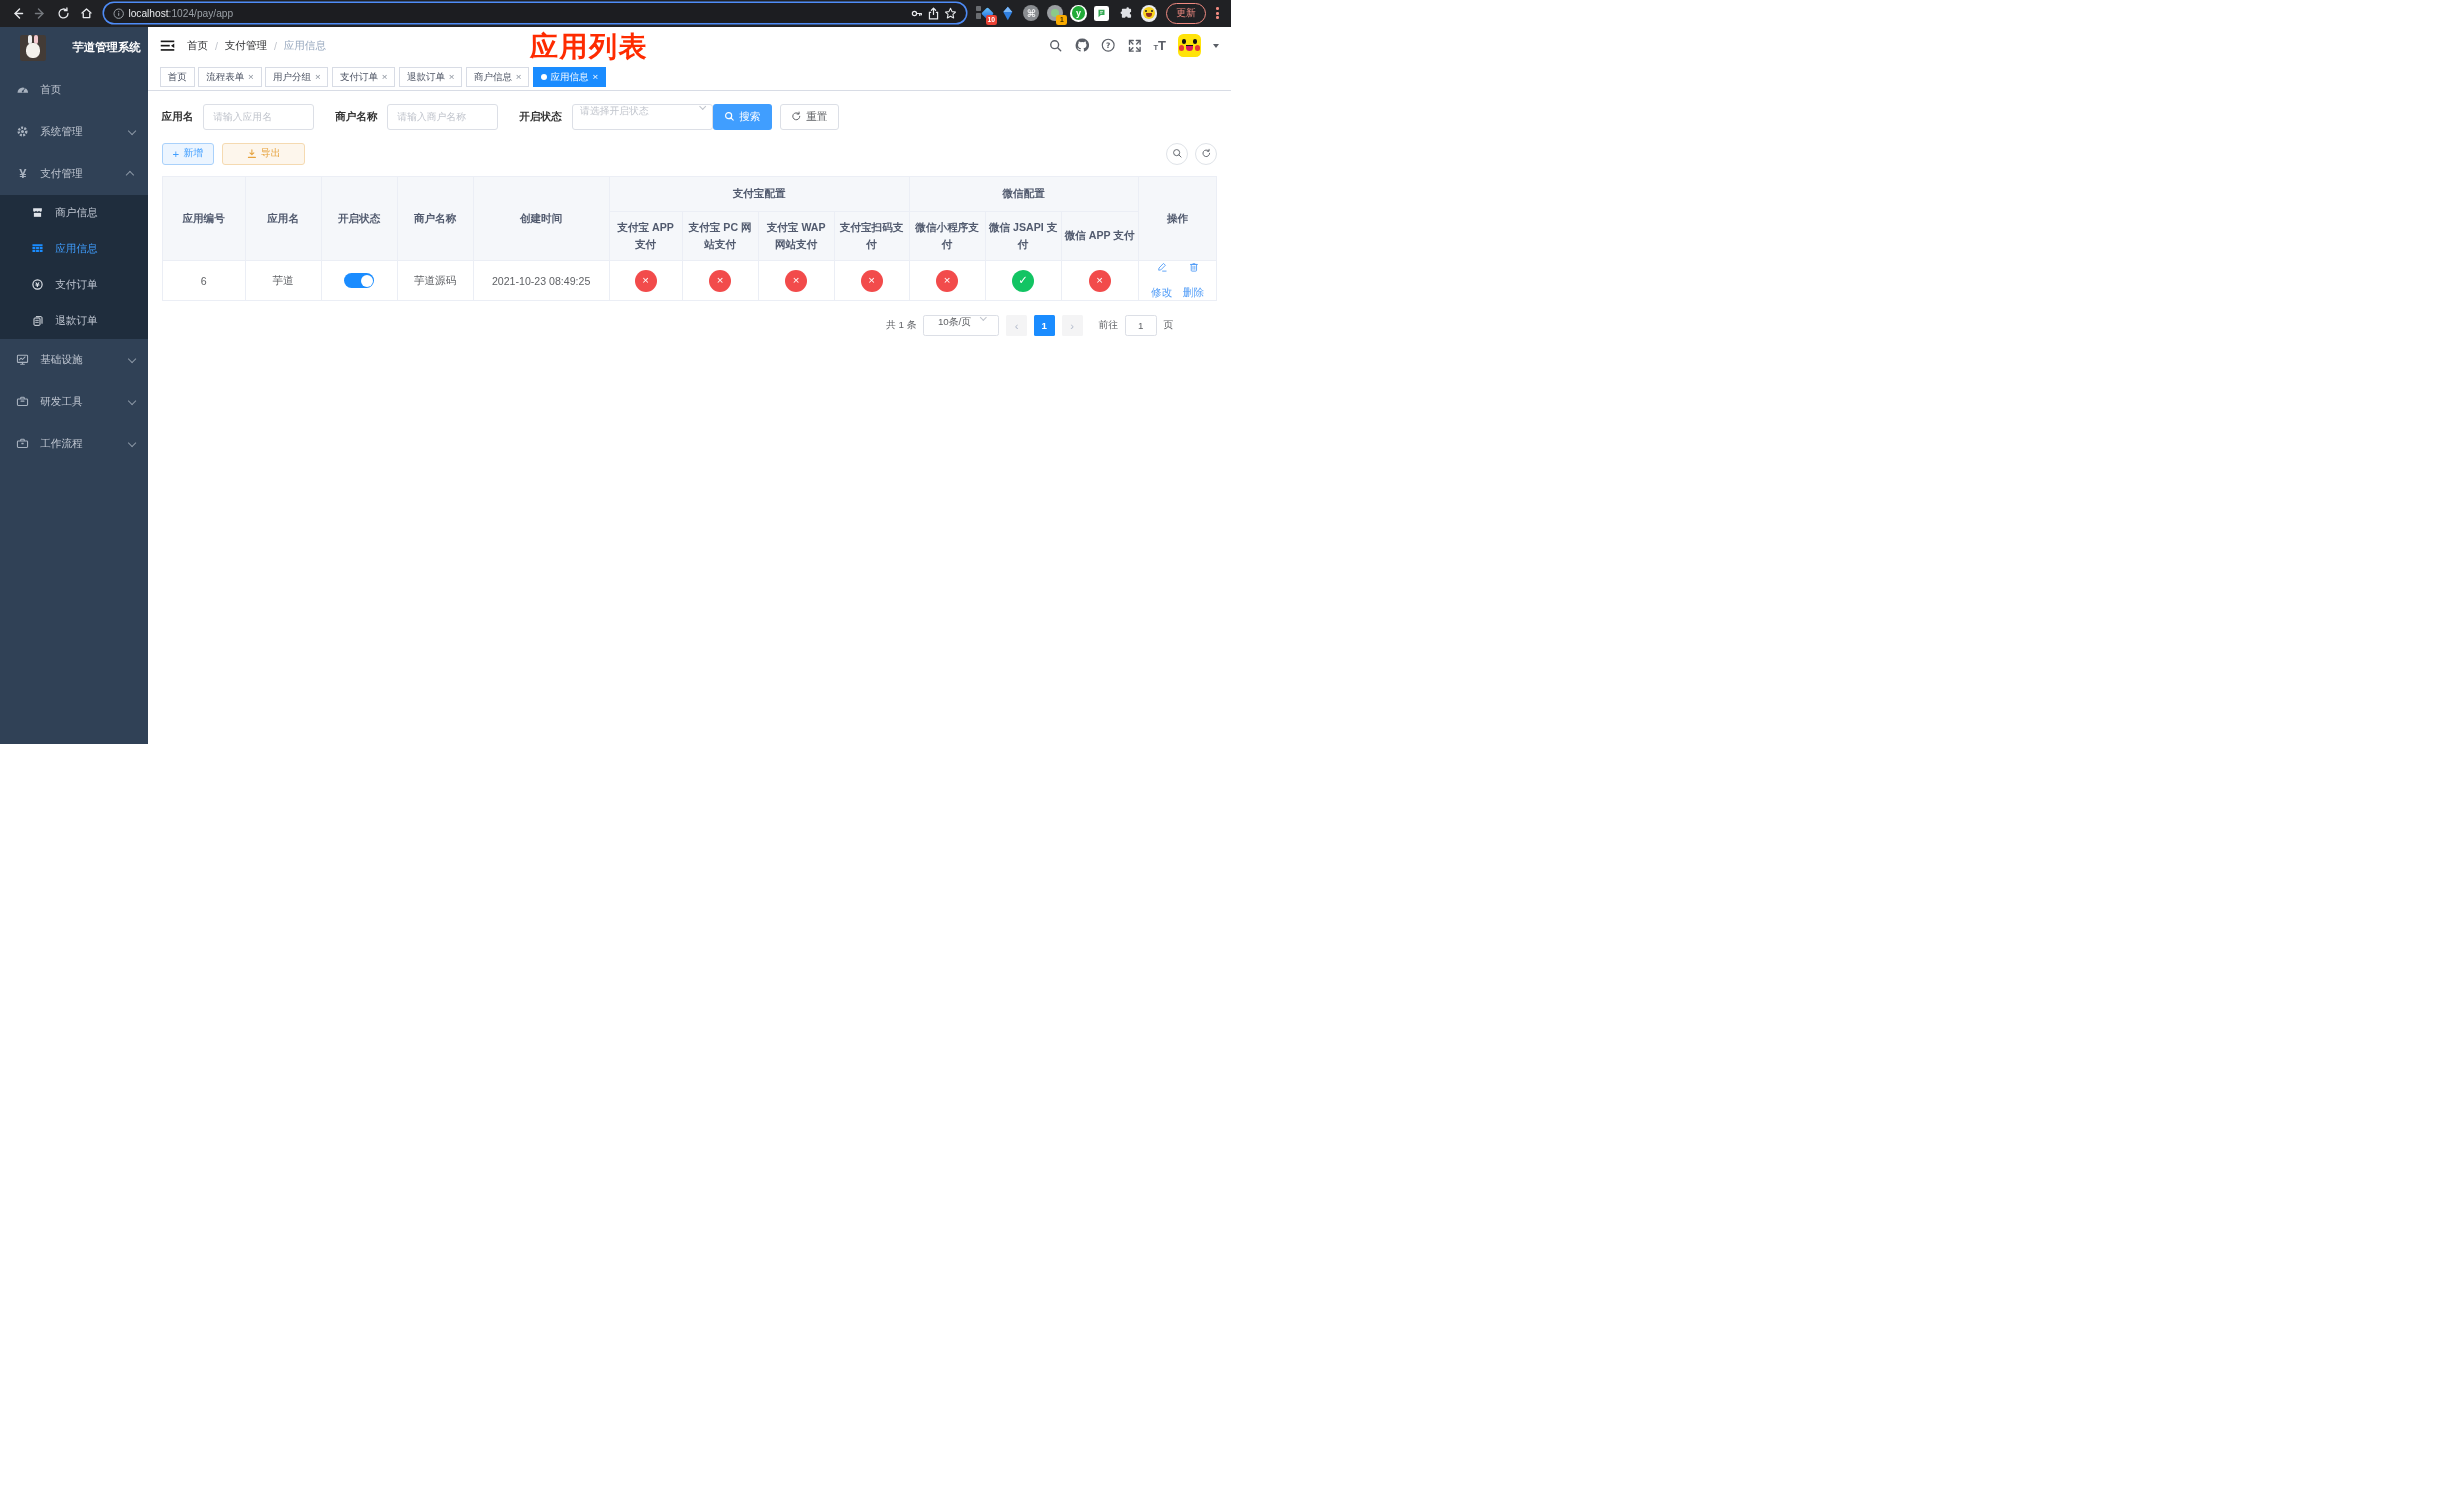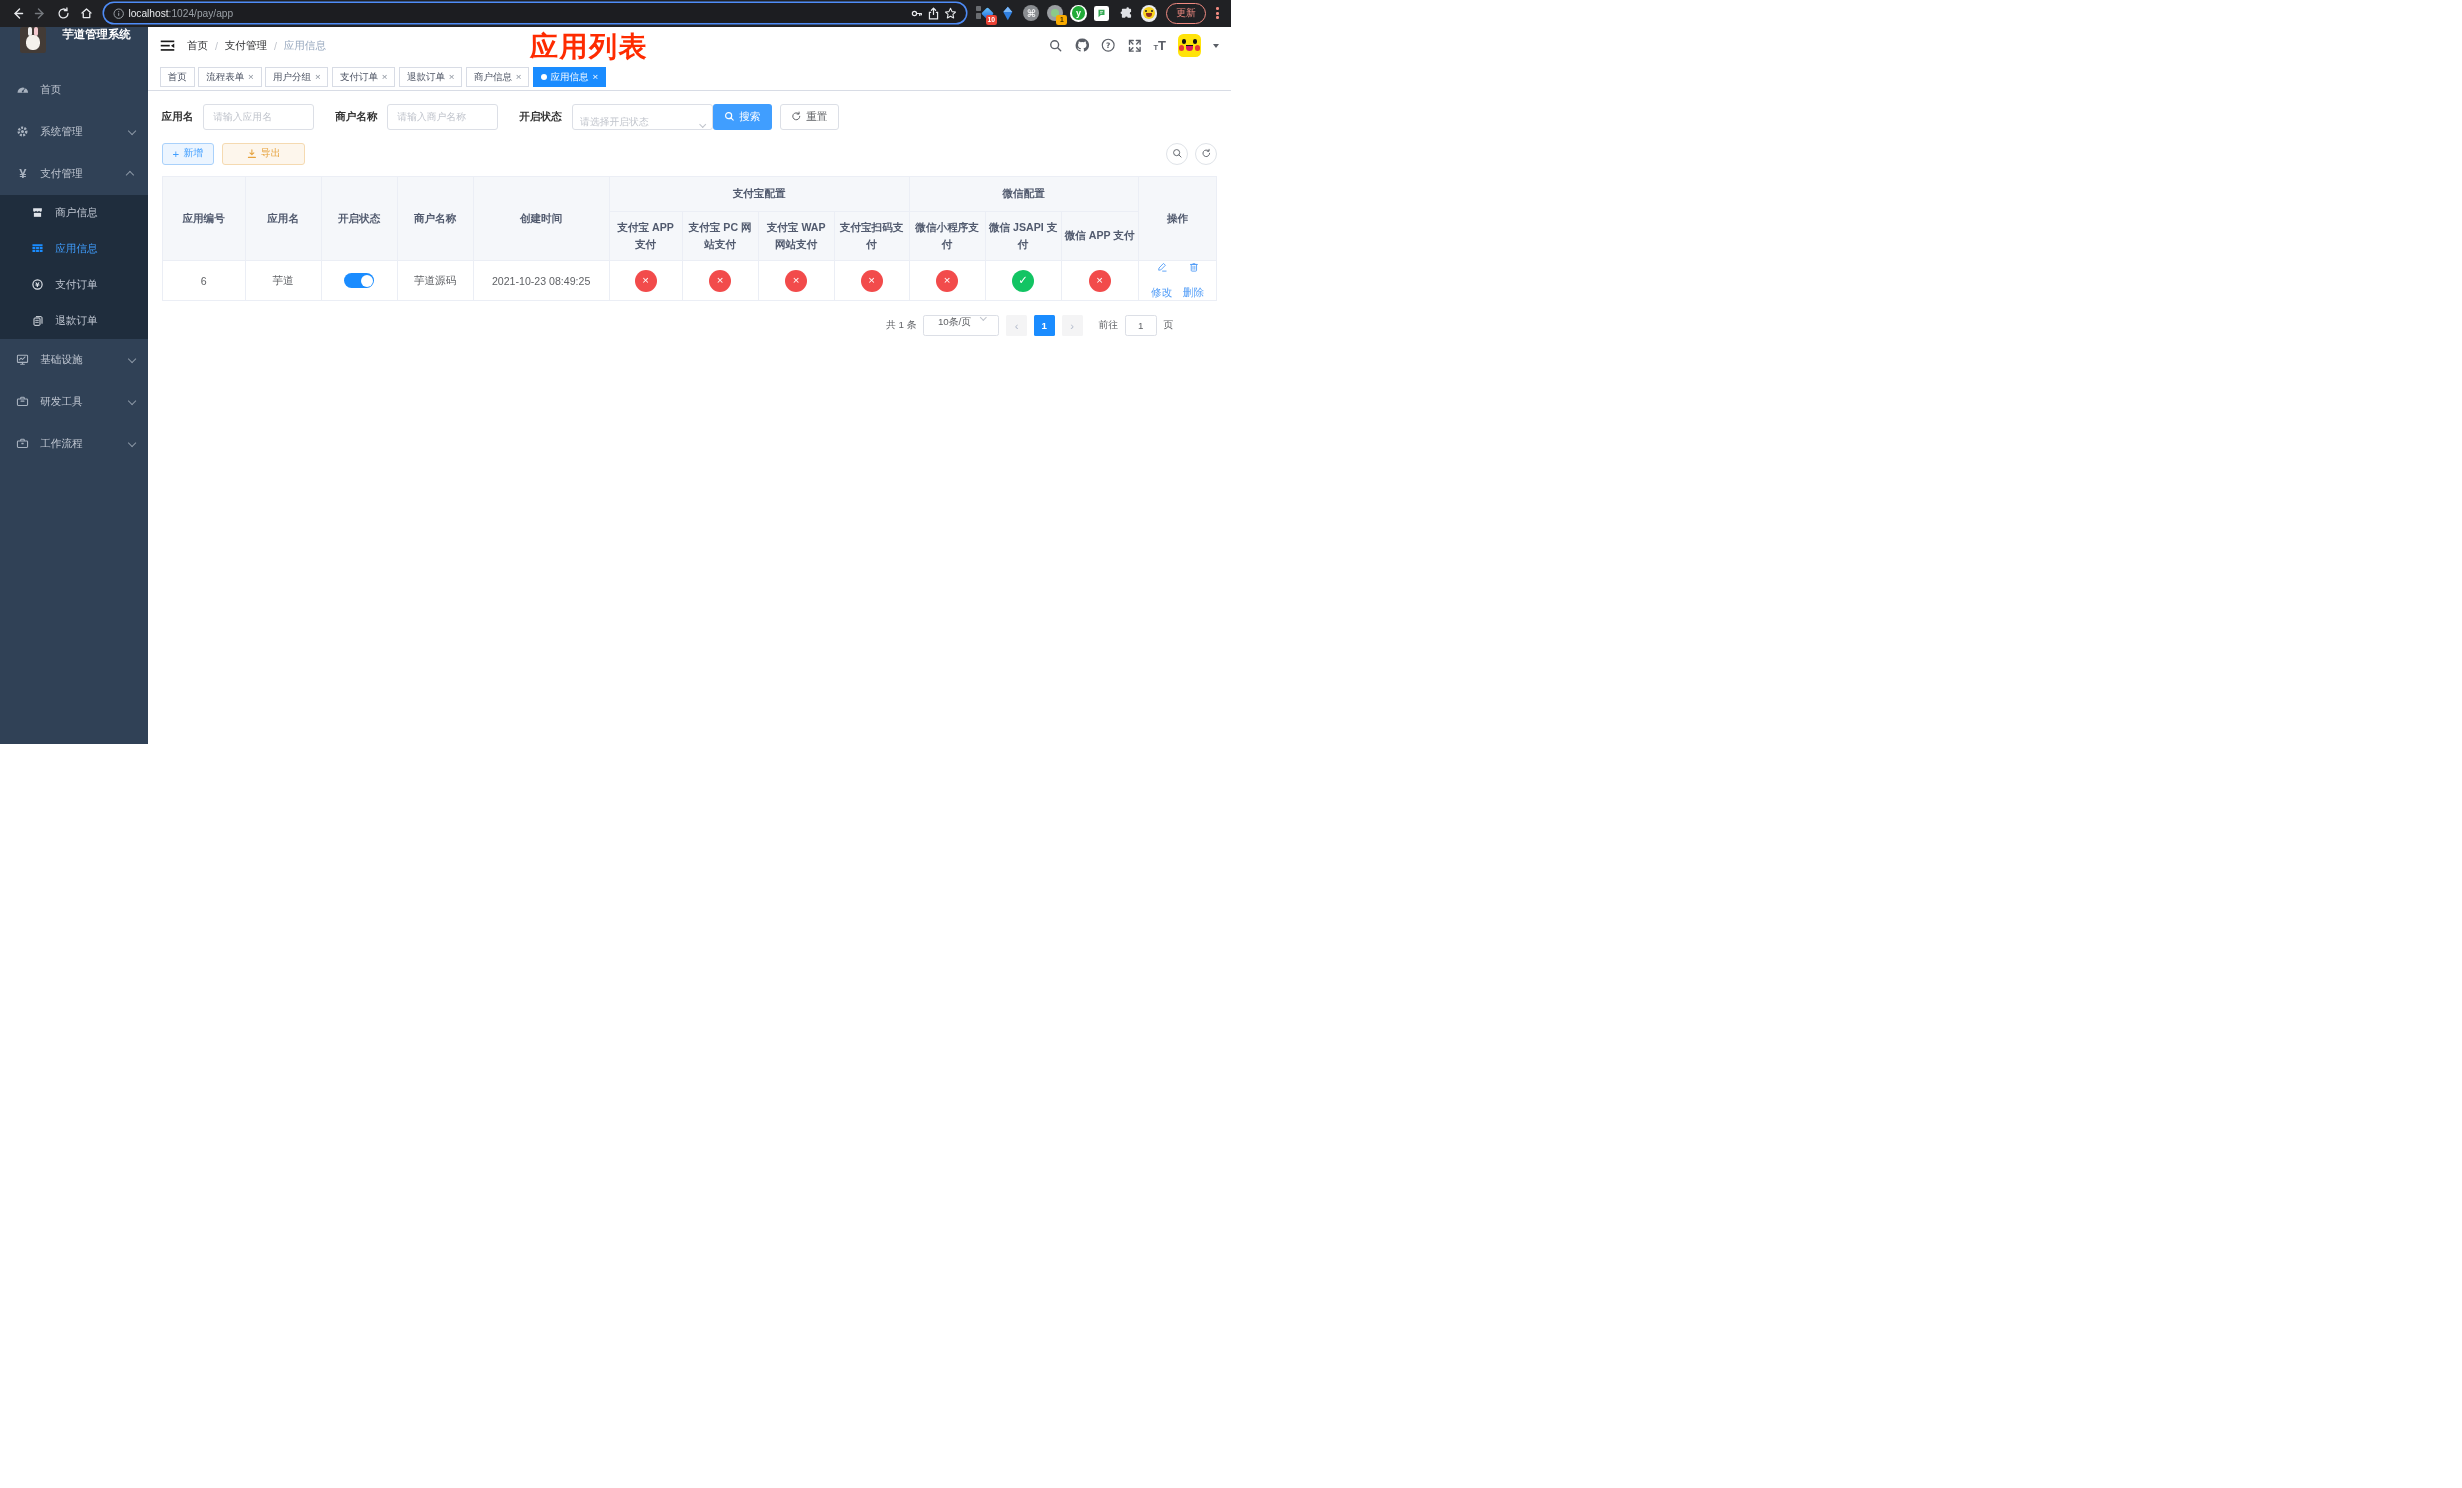--- a/index.html
+++ b/index.html
@@ -24,21 +24,21 @@
   .circle-ext { width:16px; height:16px; border-radius:50%; display:flex; align-items:center; justify-content:center; font-size:9.8px; color:#fff; }
   .update-chip { border:0.8px solid #f28b82; color:#f28b82; font-size:9.8px; border-radius:10.6px; padding:3px 9px; margin:0 4.5px; white-space:nowrap; cursor:pointer; }
   .kebab { display:flex; flex-direction:column; gap:1.9px; padding:3px 6px; cursor:pointer; }
   .kebab i { width:2.7px; height:2.7px; border-radius:50%; background:#f28b82; }
 
   
   .app { display:flex; height:718px; }
 
   
   .sidebar { width:148px; background:#304156; color:#c0c7d2; flex:0 0 auto; display:flex; flex-direction:column; }
-  .logo-row { height:42px; display:flex; padding-left:20.4px; gap:16px;font-family:Liberation Serif, serif; }
+  .logo-row { height:42px; display:flex; align-items:center; padding-left:20.4px; gap:26px;font-family:Liberation Serif, serif; }
   .logo-img { width:26px; height:26px; border-radius:2.3px; background:#433b36; position:relative; overflow:hidden; flex:0 0 auto; }
   .logo-img .bunny-body { position:absolute; left:6px; top:8.3px; width:13.6px; height:15px; background:#f4f1ec; border-radius:45%; }
   .logo-img .bunny-ear { position:absolute; width:3.8px; height:9px; background:#f4f1ec; border-radius:2.3px; top:0.8px; }
   .logo-title { color:#fff; font-size:11.4px; font-weight:bold; white-space:nowrap; }
   .menu-item { height:42px; display:flex; align-items:center; padding:0 13.6px 0 16px; font-size:10.6px; cursor:pointer; }
   .menu-item .mi-icon { width:13.6px; margin-right:10.6px; display:flex; justify-content:center; color:#a8b2bf; }
   .chev { margin-left:auto; width:6px; height:6px; border-right:1.2px solid #8a97a5; border-bottom:1.2px solid #8a97a5; }
   .chev.down { transform:rotate(45deg) translateY(-1.5px); }
   .chev.up   { transform:rotate(-135deg) translateY(-1.5px); }
   .submenu { background:#1f2d3d; }
@@ -75,21 +75,21 @@
   .tag.active .x { color:#fff; }
   .tag .dot { width:6px; height:6px; border-radius:50%; background:#fff; }
 
   
   .content { flex:1; padding:13px 13.6px; background:#fff; min-width:0; }
   .filter-row { display:flex; align-items:center; margin-bottom:13px; }
   .f-label { font-weight:bold; color:#333; margin-right:9.8px; white-space:nowrap; }
   .f-input { height:26px; border:0.8px solid #dcdfe6; border-radius:3px; padding:0 9px; font-size:9.8px; color:#606266; width:111px; outline:none; font-family:inherit; }
   .f-input::placeholder { color:#c0c4cc; }
   .gap28 { width:21px; }
-  .f-select { width:141px; height:26px; border:0.8px solid #dcdfe6; border-radius:3px; display:flex; align-items:flex-end; padding:0 7.6px; color:#c0c4cc; font-size:9.8px; cursor:pointer; }
+  .f-select { width:141px; height:26px; border:0.8px solid #dcdfe6; border-radius:3px; display:flex; align-items:flex-start; padding:0 7.6px; color:#c0c4cc; font-size:9.8px; cursor:pointer; }
   .f-select .chev-s { margin-left:auto; width:5.3px; height:5.3px; border-right:1.1px solid #c0c4cc; border-bottom:1.1px solid #c0c4cc; transform:rotate(45deg) translateY(-1.5px); }
   .btn { display:inline-flex; align-items:center; justify-content:center; gap:4.5px; border-radius:3px; cursor:pointer; font-size:10.6px; border:0.8px solid transparent; white-space:nowrap; font-family:inherit; }
   .btn-primary { background:#409eff; color:#fff; height:26px; padding:0 10.6px; }
   .btn-plain { background:#fff; border-color:#dcdfe6; color:#606266; height:26px; padding:0 10.6px; margin-left:7.6px; }
   .toolbar-row { display:flex; align-items:center; margin-bottom:11.4px; }
   .btn-add { background:#ecf5ff; border-color:#a9d1fb; color:#409eff; height:22px; padding:0 9.8px; font-size:9.8px; }
   .btn-export { background:#fdf6ec; border-color:#f5dab1; color:#e6a23c; height:22px; padding:0 24px; font-size:9.8px; margin-left:7.6px; }
   .tool-right { margin-left:auto; display:flex; gap:7.6px; }
   .circle-btn { width:22px; height:22px; border-radius:50%; border:0.8px solid #dfe3e8; background:#fff; display:flex; align-items:center; justify-content:center; cursor:pointer; color:#5a5e66; }
 

